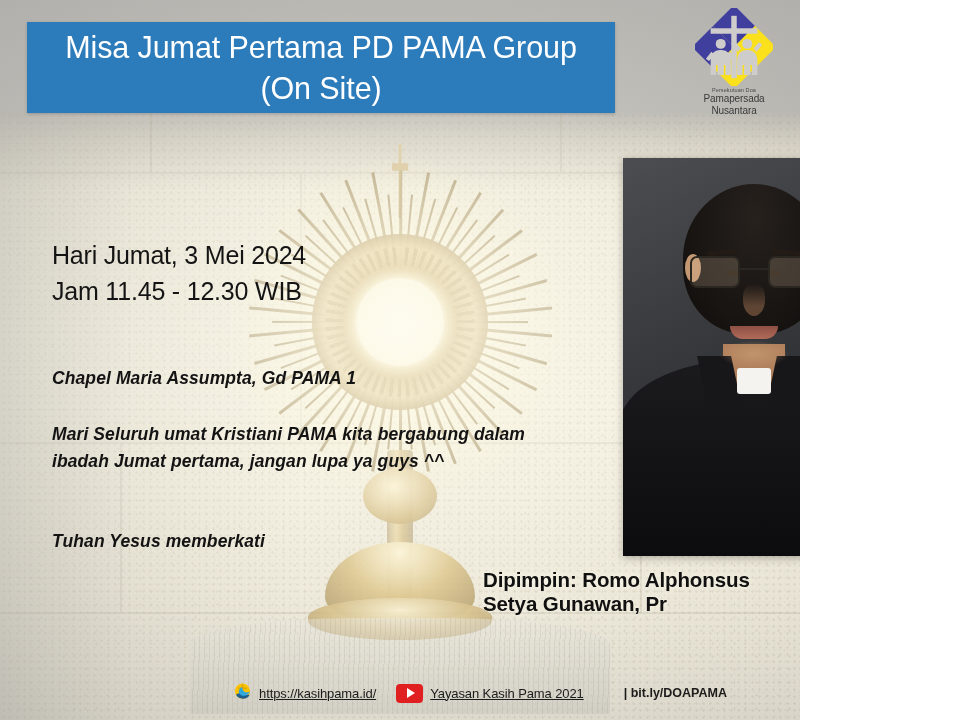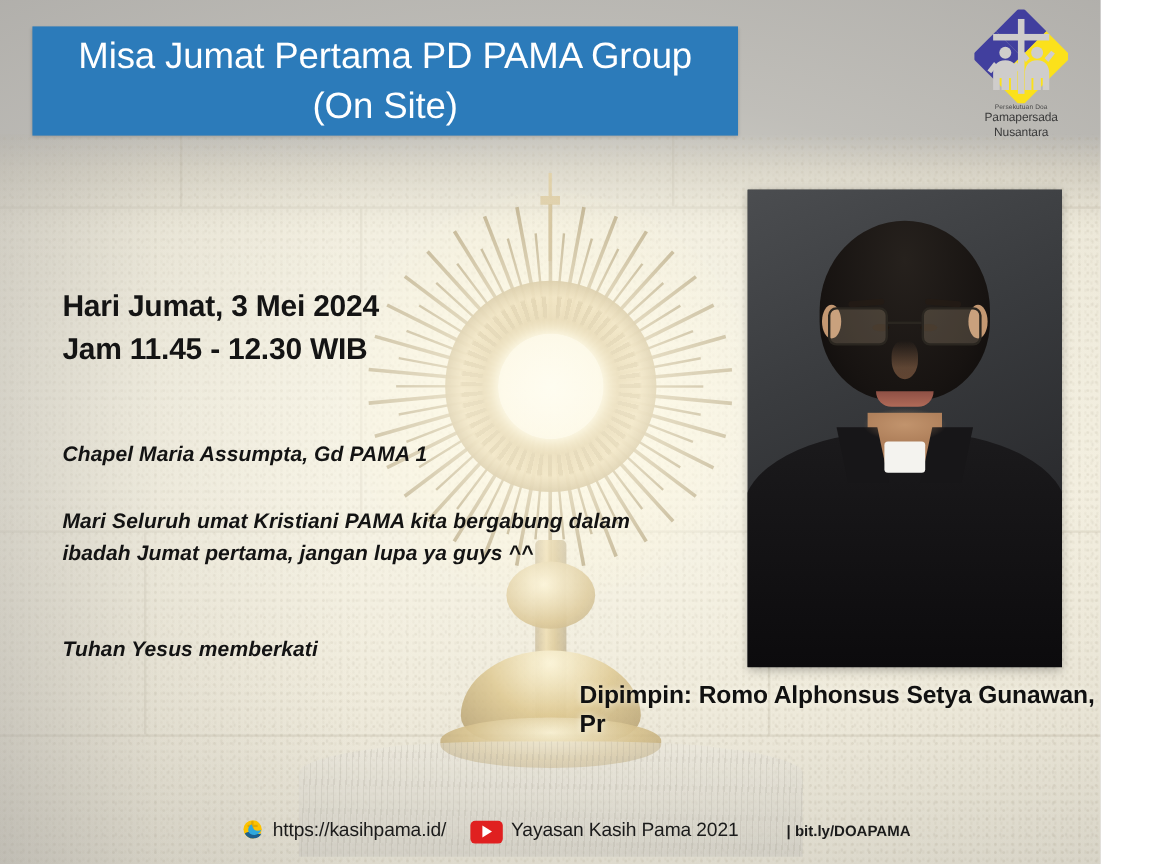--- a/index.html
+++ b/index.html
@@ -6,21 +6,21 @@
 
   html, body {
     width: 960px;
     height: 720px;
     overflow: hidden;
     font-family: "Liberation Sans", sans-serif;
   }
 
   #poster {
     position: relative;
-    width: 917px;
+    width: 800px;
     height: 720px;
     background: #b6b5b3;
     overflow: hidden;
   }
 
   
   .bg-stone {
     position: absolute;
     left: 0; top: 0;
     width: 960px; height: 720px;
@@ -210,21 +210,21 @@
   .logo-ykp-cap {
     font-size: 9px; font-weight: bold; color: #1b6fb0; letter-spacing: .4px; margin-top: 2px;
   }
 
   
   .date-block {
     position: absolute;
     left: 52px; top: 238px;
     color: #141414;
     font-size: 25px;
-    font-weight: bold;
+    font-weight: normal;
     line-height: 1.42;
     white-space: pre-line;
     letter-spacing: -.2px;
   }
   .info-chapel {
     position: absolute; left: 52px; top: 368px;
     font-size: 17.5px; font-weight: bold; font-style: italic;
     color: #131313; letter-spacing: .1px;
   }
   .info-invite {
@@ -359,21 +359,21 @@
   }
   .f-ig-out {
     position:absolute; left:3.2px; top:3.2px; width:14.6px; height:14.6px;
     border:1.8px solid #fff; border-radius:4.6px;
   }
   .f-ig-in {
     position:absolute; left:7px; top:7px; width:7px; height:7px;
     border:1.7px solid #fff; border-radius:50%;
   }
   .f-ig-dot { position:absolute; right:4.2px; top:4.2px; width:2.1px;height:2.1px;border-radius:50%;background:#fff;}
-  .f-url { font-size:16px; letter-spacing:-.1px; }
+  .f-url { font-size:13px; letter-spacing:-.1px;text-decoration:underline; }
   .f-bitly { font-weight:bold; font-size:12.5px; }
 </style>
 </head>
 <body>
 
 <div id="poster">
 
   <div class="bg-stone"></div>
   <div class="bg-mortar">
     <span style="left:0;top:60px;width:960px;height:2px;"></span>

